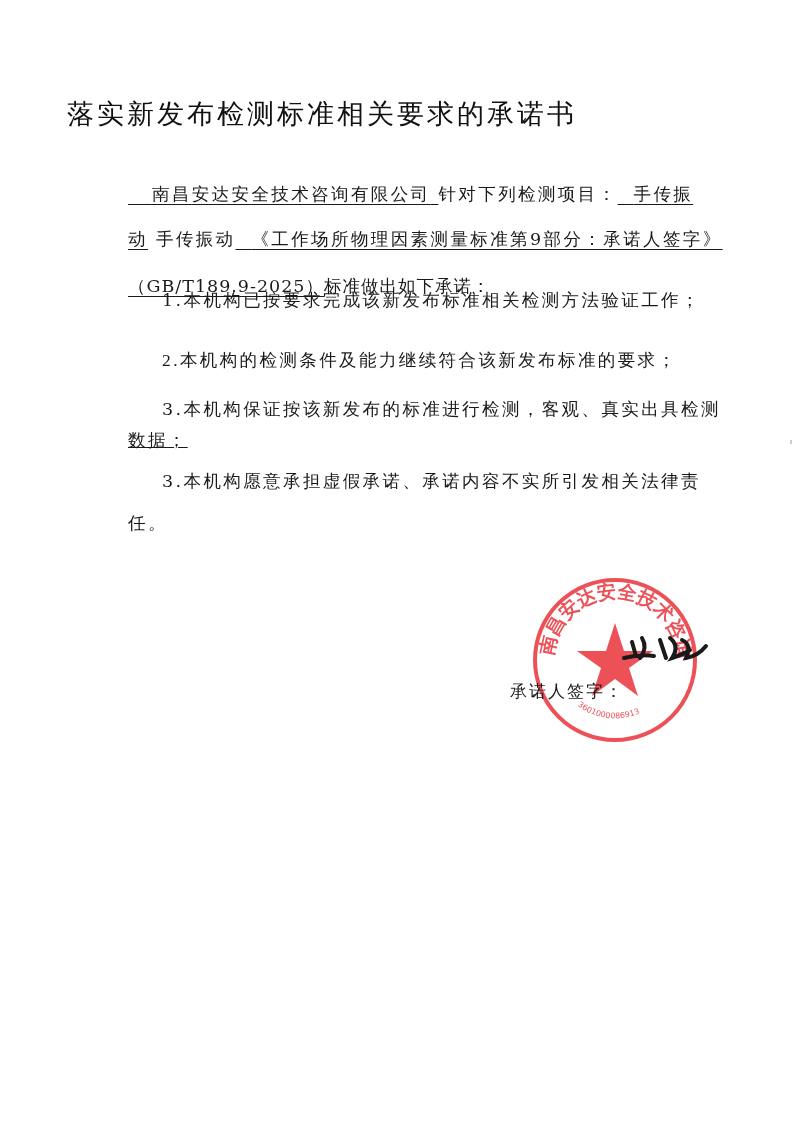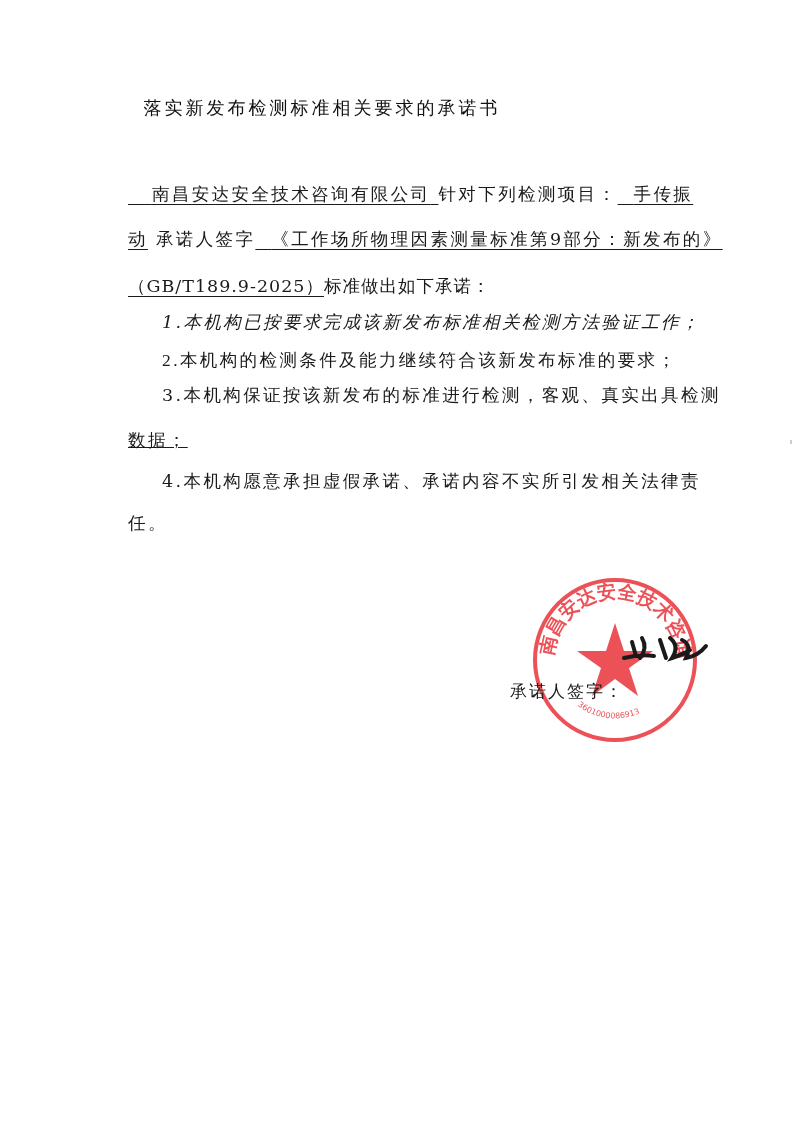--- a/index.html
+++ b/index.html
@@ -1,47 +1,47 @@
 <!DOCTYPE html>
 <html><head>
 <meta charset="utf-8">
 <style>
   html, body { margin:0; padding:0; background:#ffffff; }
   body { width:800px; height:1131px; position:relative; overflow:hidden;
          font-family:"DejaVu Serif","Liberation Serif",serif; color:#1a1a1a; }
   .title { position:absolute; top:96px; left:0; width:644px; text-align:center;
-           font-family:"DejaVu Sans","Liberation Sans",sans-serif; font-size:18px;
+           font-family:"DejaVu Sans","Liberation Sans",sans-serif; font-size:27px;
            letter-spacing:3px; color:#111; }
   .line { position:absolute; left:128px; font-size:17.5px; letter-spacing:2.4px; white-space:nowrap;text-align:center; }
   .u { text-decoration:underline; text-underline-offset:4px; text-decoration-thickness:1px; }
   .stamp { position:absolute; left:530px; top:575px; width:170px; height:170px; }
   .sig-label { position:absolute; left:510px; top:642px; font-size:17px; letter-spacing:2px;margin-top:38px; }
   .sig { position:absolute; left:620px; top:628px; }
   .margin-mark { position:absolute; left:790px; top:440px; width:2px; height:4px; background:#ccc; }
 </style>
 </head>
 <body>
 
 <div class="title">落实新发布检测标准相关要求的承诺书</div>
 
 <div class="line" style="top:182px;">
   <span class="u">&nbsp;&nbsp;&nbsp;<span>南昌安达安全技术咨询有限公司</span>&nbsp;</span><span>针对下列检测项目：</span><span class="u">&nbsp;&nbsp;<span>手传振</span></span>
 </div>
 <div class="line" style="top:227px;">
-  <span class="u">动</span>&nbsp;<span>承诺人签字</span><span class="u">&nbsp;&nbsp;<span>《工作场所物理因素测量标准第9部分：新发布的》</span></span>
+  <span class="u">动</span>&nbsp;<span>手传振动</span><span class="u">&nbsp;&nbsp;<span>《工作场所物理因素测量标准第9部分：承诺人签字》</span></span>
 </div>
 <div class="line" style="top:274px; letter-spacing:1px;">
   <span class="u">（GB/T189.9-2025）</span><span>标准做出如下承诺：</span>
 </div>
 
-<div class="line" style="top:310px; left:162px;font-style:italic;">1.本机构已按要求完成该新发布标准相关检测方法验证工作；</div>
+<div class="line" style="top:288px; left:162px;">1.本机构已按要求完成该新发布标准相关检测方法验证工作；</div>
 <div class="line" style="top:348px; left:162px;font-family:Liberation Serif, serif;">2.本机构的检测条件及能力继续符合该新发布标准的要求；</div>
-<div class="line" style="top:383px; left:162px;">3.本机构保证按该新发布的标准进行检测，客观、真实出具检测</div>
+<div class="line" style="top:397px; left:162px;">3.本机构保证按该新发布的标准进行检测，客观、真实出具检测</div>
 <div class="line" style="top:428px;text-decoration:underline;">数据；</div>
-<div class="line" style="top:469px; left:162px;">4.本机构愿意承担虚假承诺、承诺内容不实所引发相关法律责</div>
+<div class="line" style="top:469px; left:162px;">3.本机构愿意承担虚假承诺、承诺内容不实所引发相关法律责</div>
 <div class="line" style="top:511px;">任。</div>
 
 <div class="stamp">
   <svg width="170" height="170" viewBox="0 0 170 170">
     <circle cx="85" cy="85" r="80" fill="none" stroke="#e8333a" stroke-width="4" opacity="0.85"></circle>
     <defs>
       <path id="arcTop" d="M 85 85 m -62 0 a 62 62 0 1 1 124 0"></path>
       <path id="arcBot" d="M 30 110 a 62 62 0 0 0 110 0"></path>
     </defs>
     <text font-size="19" fill="#e8333a" opacity="0.85" font-family="DejaVu Sans, sans-serif" font-weight="bold">

